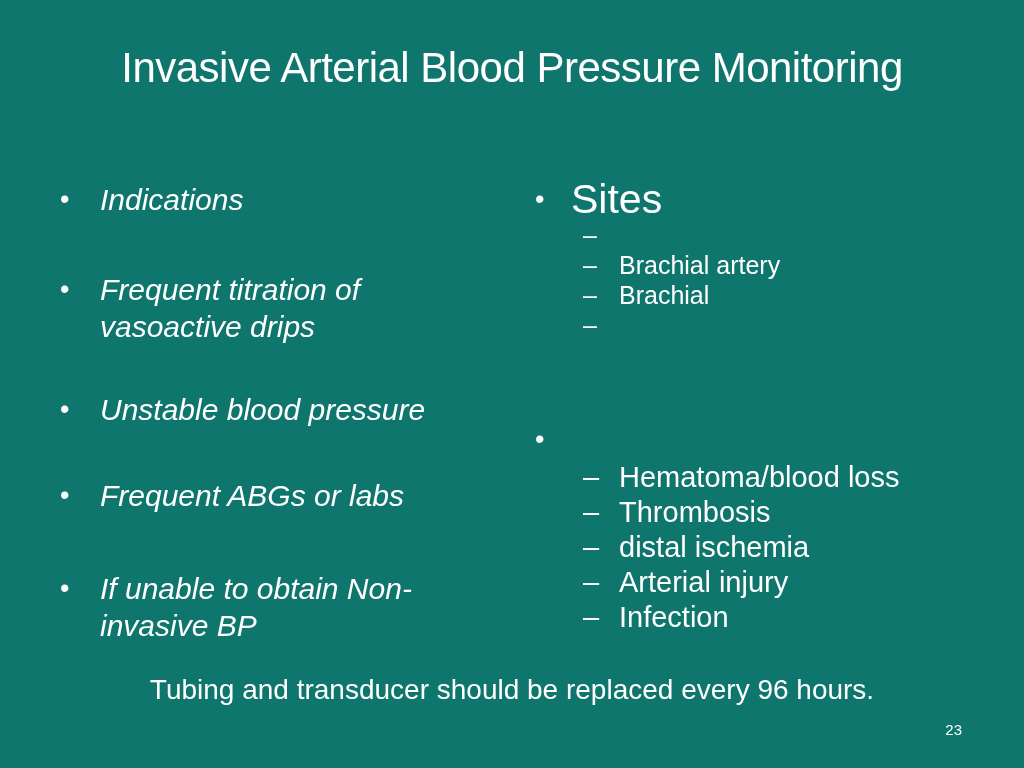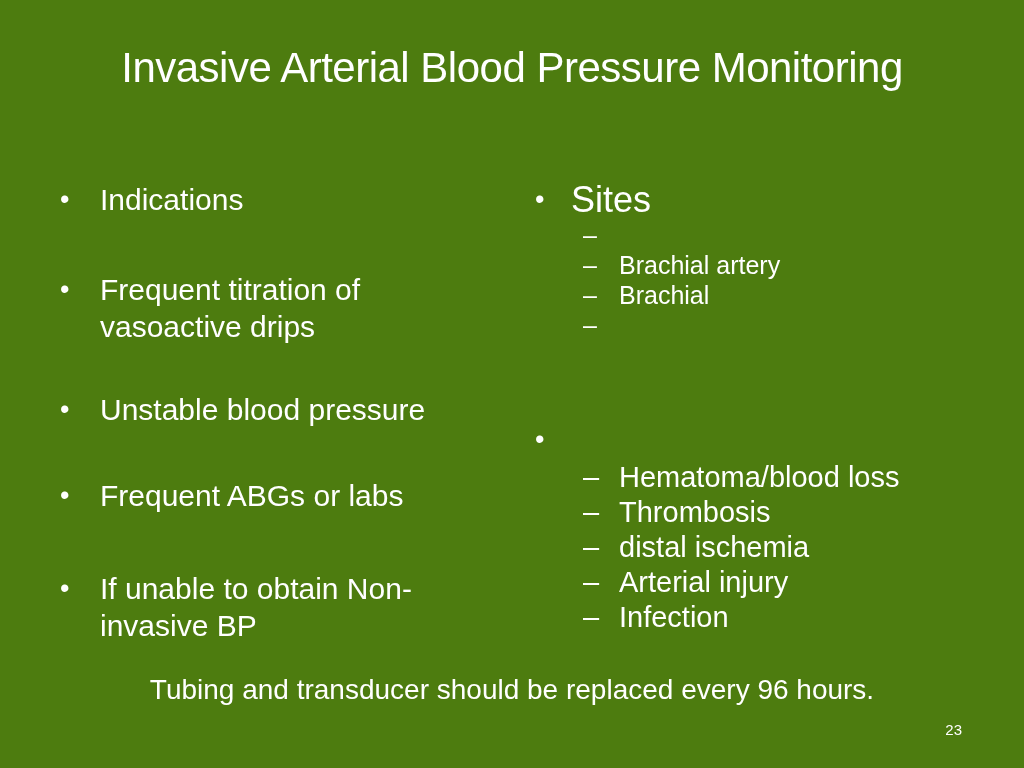--- a/index.html
+++ b/index.html
@@ -1,20 +1,20 @@
 <!DOCTYPE html>
 <html><head>
 <meta charset="utf-8">
 <style>
   html, body { margin: 0; padding: 0; background: #000; }
   .slide {
     position: relative;
     width: 1024px;
     height: 768px;
-    background: #4d7c0f;
+    background: #0f766e;
     color: #ffffff;
     font-family: "Liberation Sans", sans-serif;
     overflow: hidden;
   }
   .title {
     position: absolute;
     top: 44px;
     left: 0;
     width: 100%;
     margin: 0;
@@ -29,33 +29,34 @@
     width: 40px;
     flex: 0 0 40px;
     font-size: 27px;
     line-height: 37px;
   }
   .li .txt {
     font-size: 30px;
     line-height: 37px;
     white-space: pre-line;
     width: 410px;
+    font-style: italic;
   }
   .left-0 { top: 181px; left: 60px; }
   .left-1 { top: 271px; left: 60px; }
   .left-2 { top: 391px; left: 60px; }
   .left-3 { top: 477px; left: 60px; }
   .left-4 { top: 570px; left: 60px; }
 
   .group { position: absolute; left: 535px; width: 460px; }
   .group-0 { top: 181px; }
   .group-1 { top: 421px; }
   .group-head { display: flex; align-items: flex-start; }
   .group-head .marker { width: 36px; flex: 0 0 36px; font-size: 27px; line-height: 37px; }
-  .group-head .label { font-size: 36px; line-height: 37px; }
+  .group-head .label { font-size: 41px; line-height: 37px; }
   .sub-list { margin: 2px 0 0 48px; }
   .sub-item { display: flex; align-items: flex-start; }
   .sub-item .dash { width: 36px; flex: 0 0 36px; }
   .group-0 .sub-item { font-size: 25px; line-height: 30px; }
   .group-1 .sub-item { font-size: 29px; line-height: 35px; }
 
   .footer {
     position: absolute;
     top: 674px;
     left: 0;

